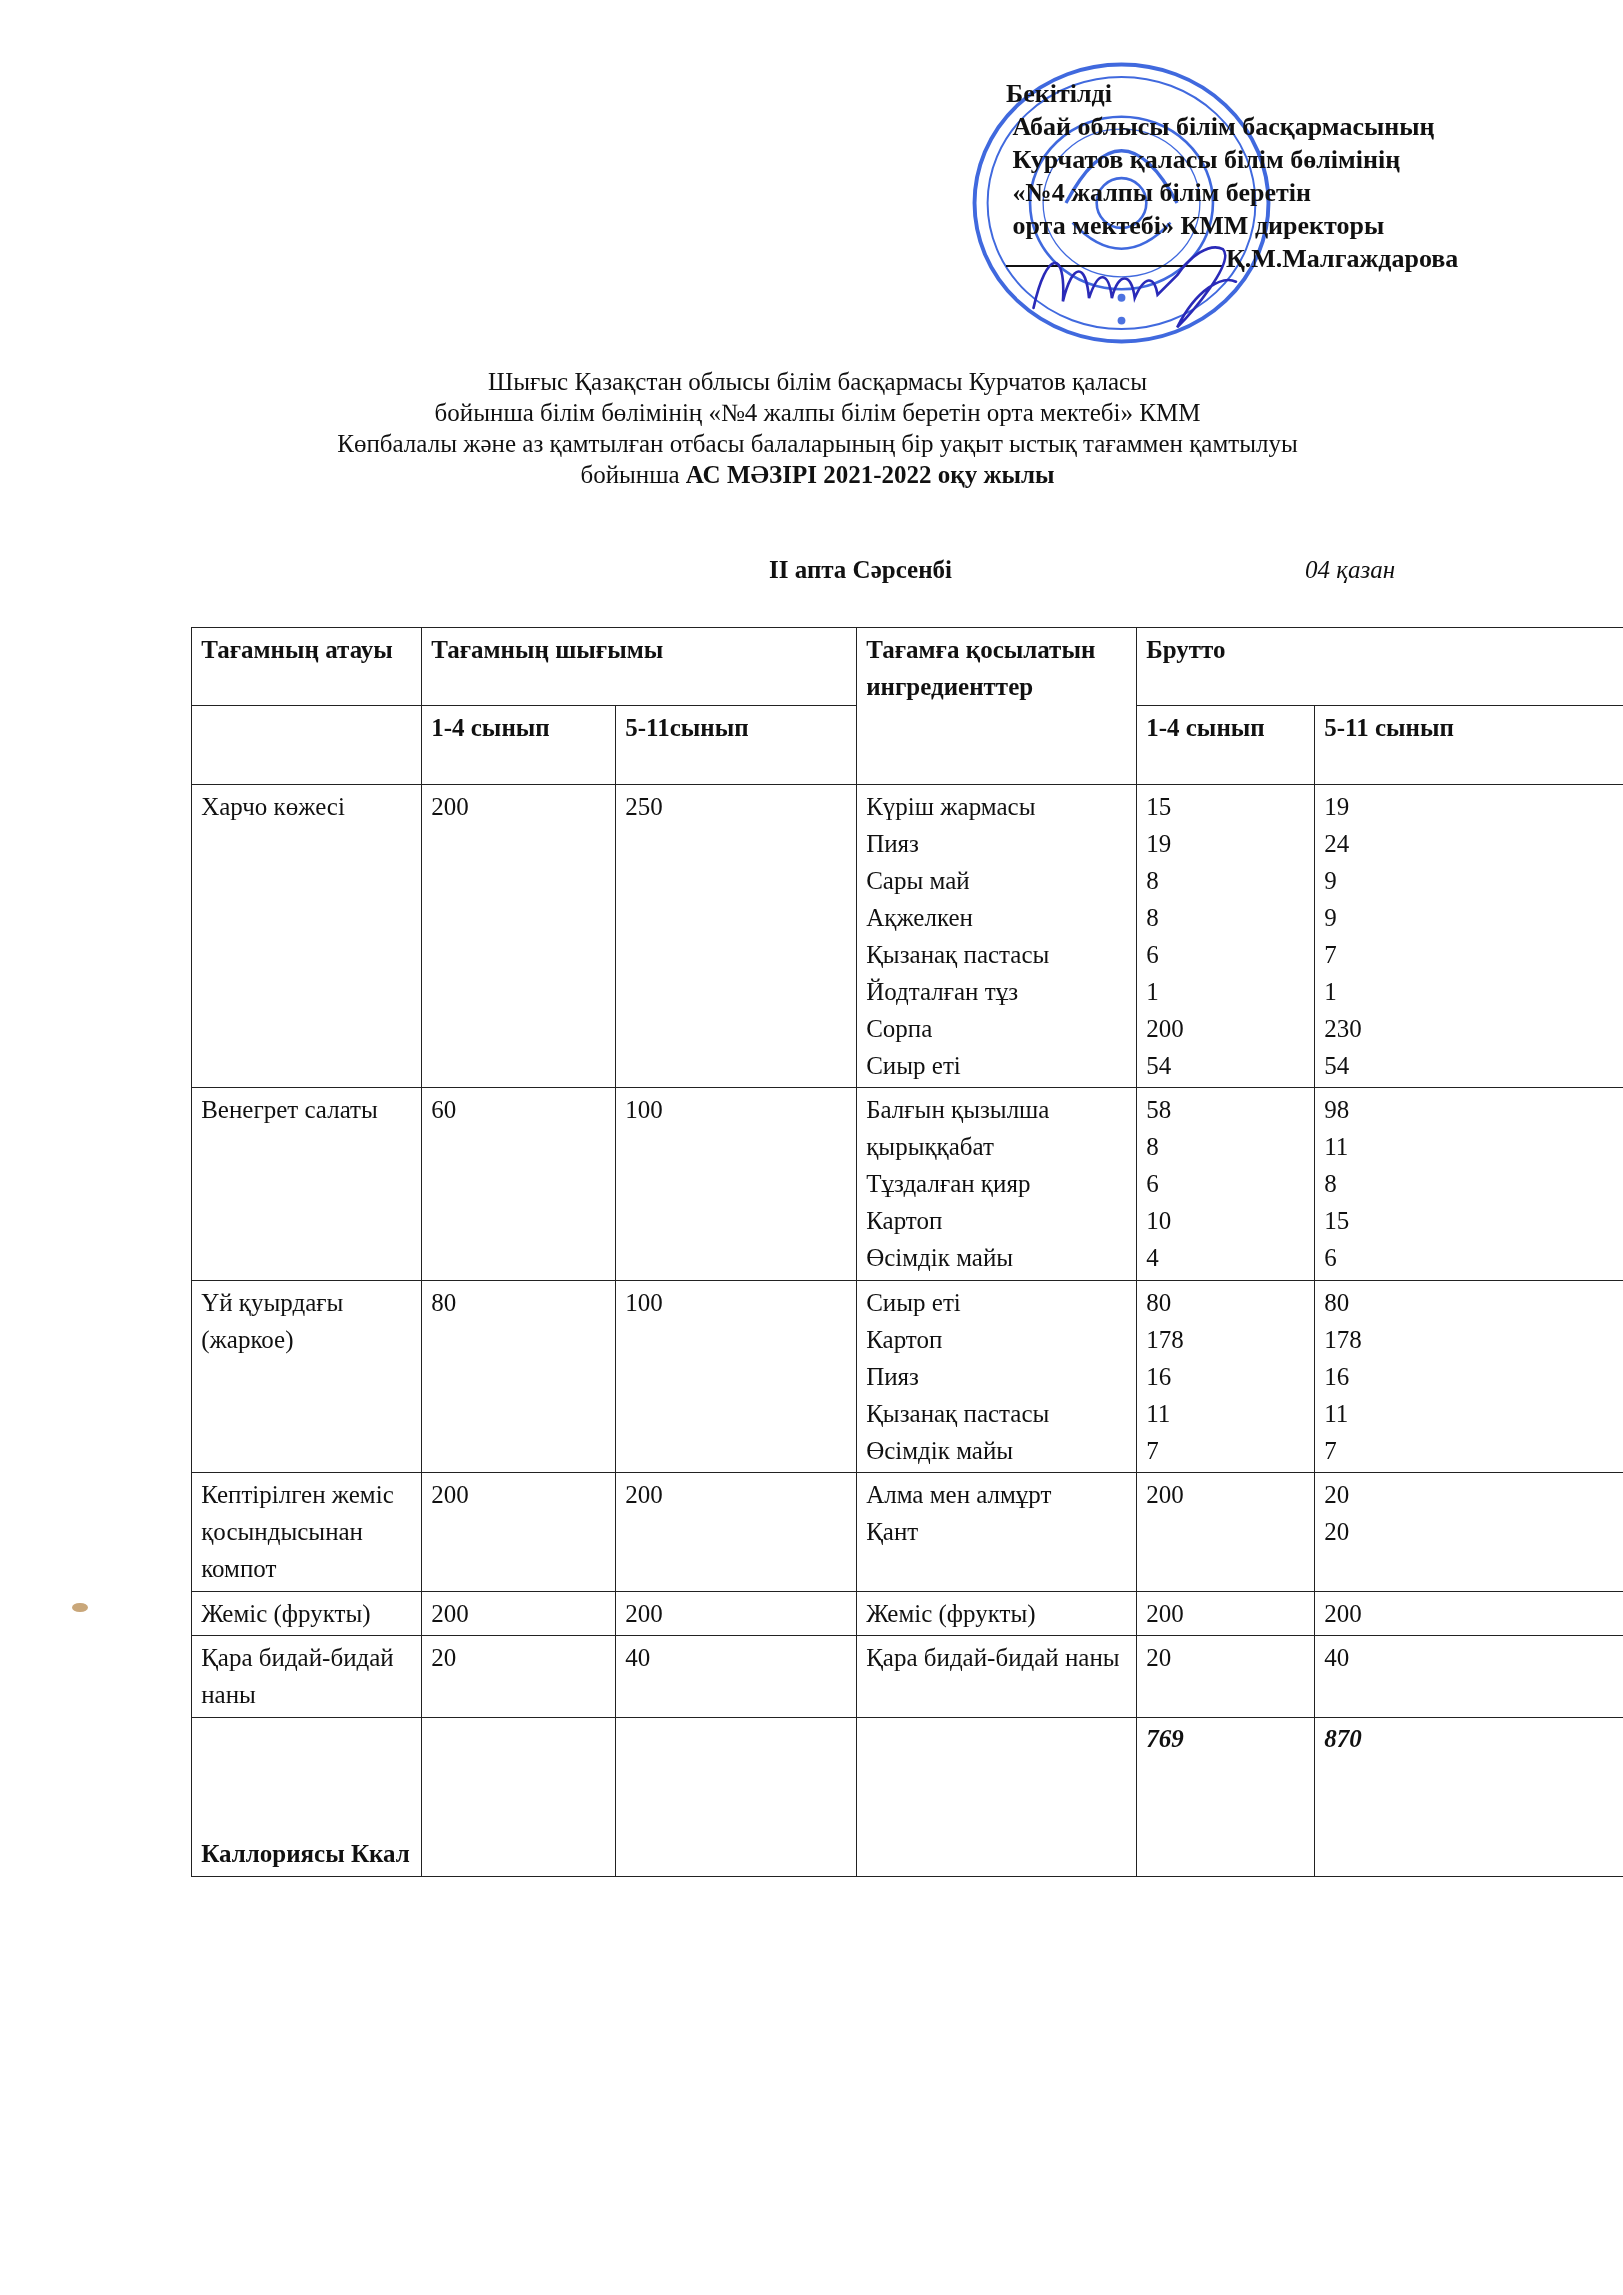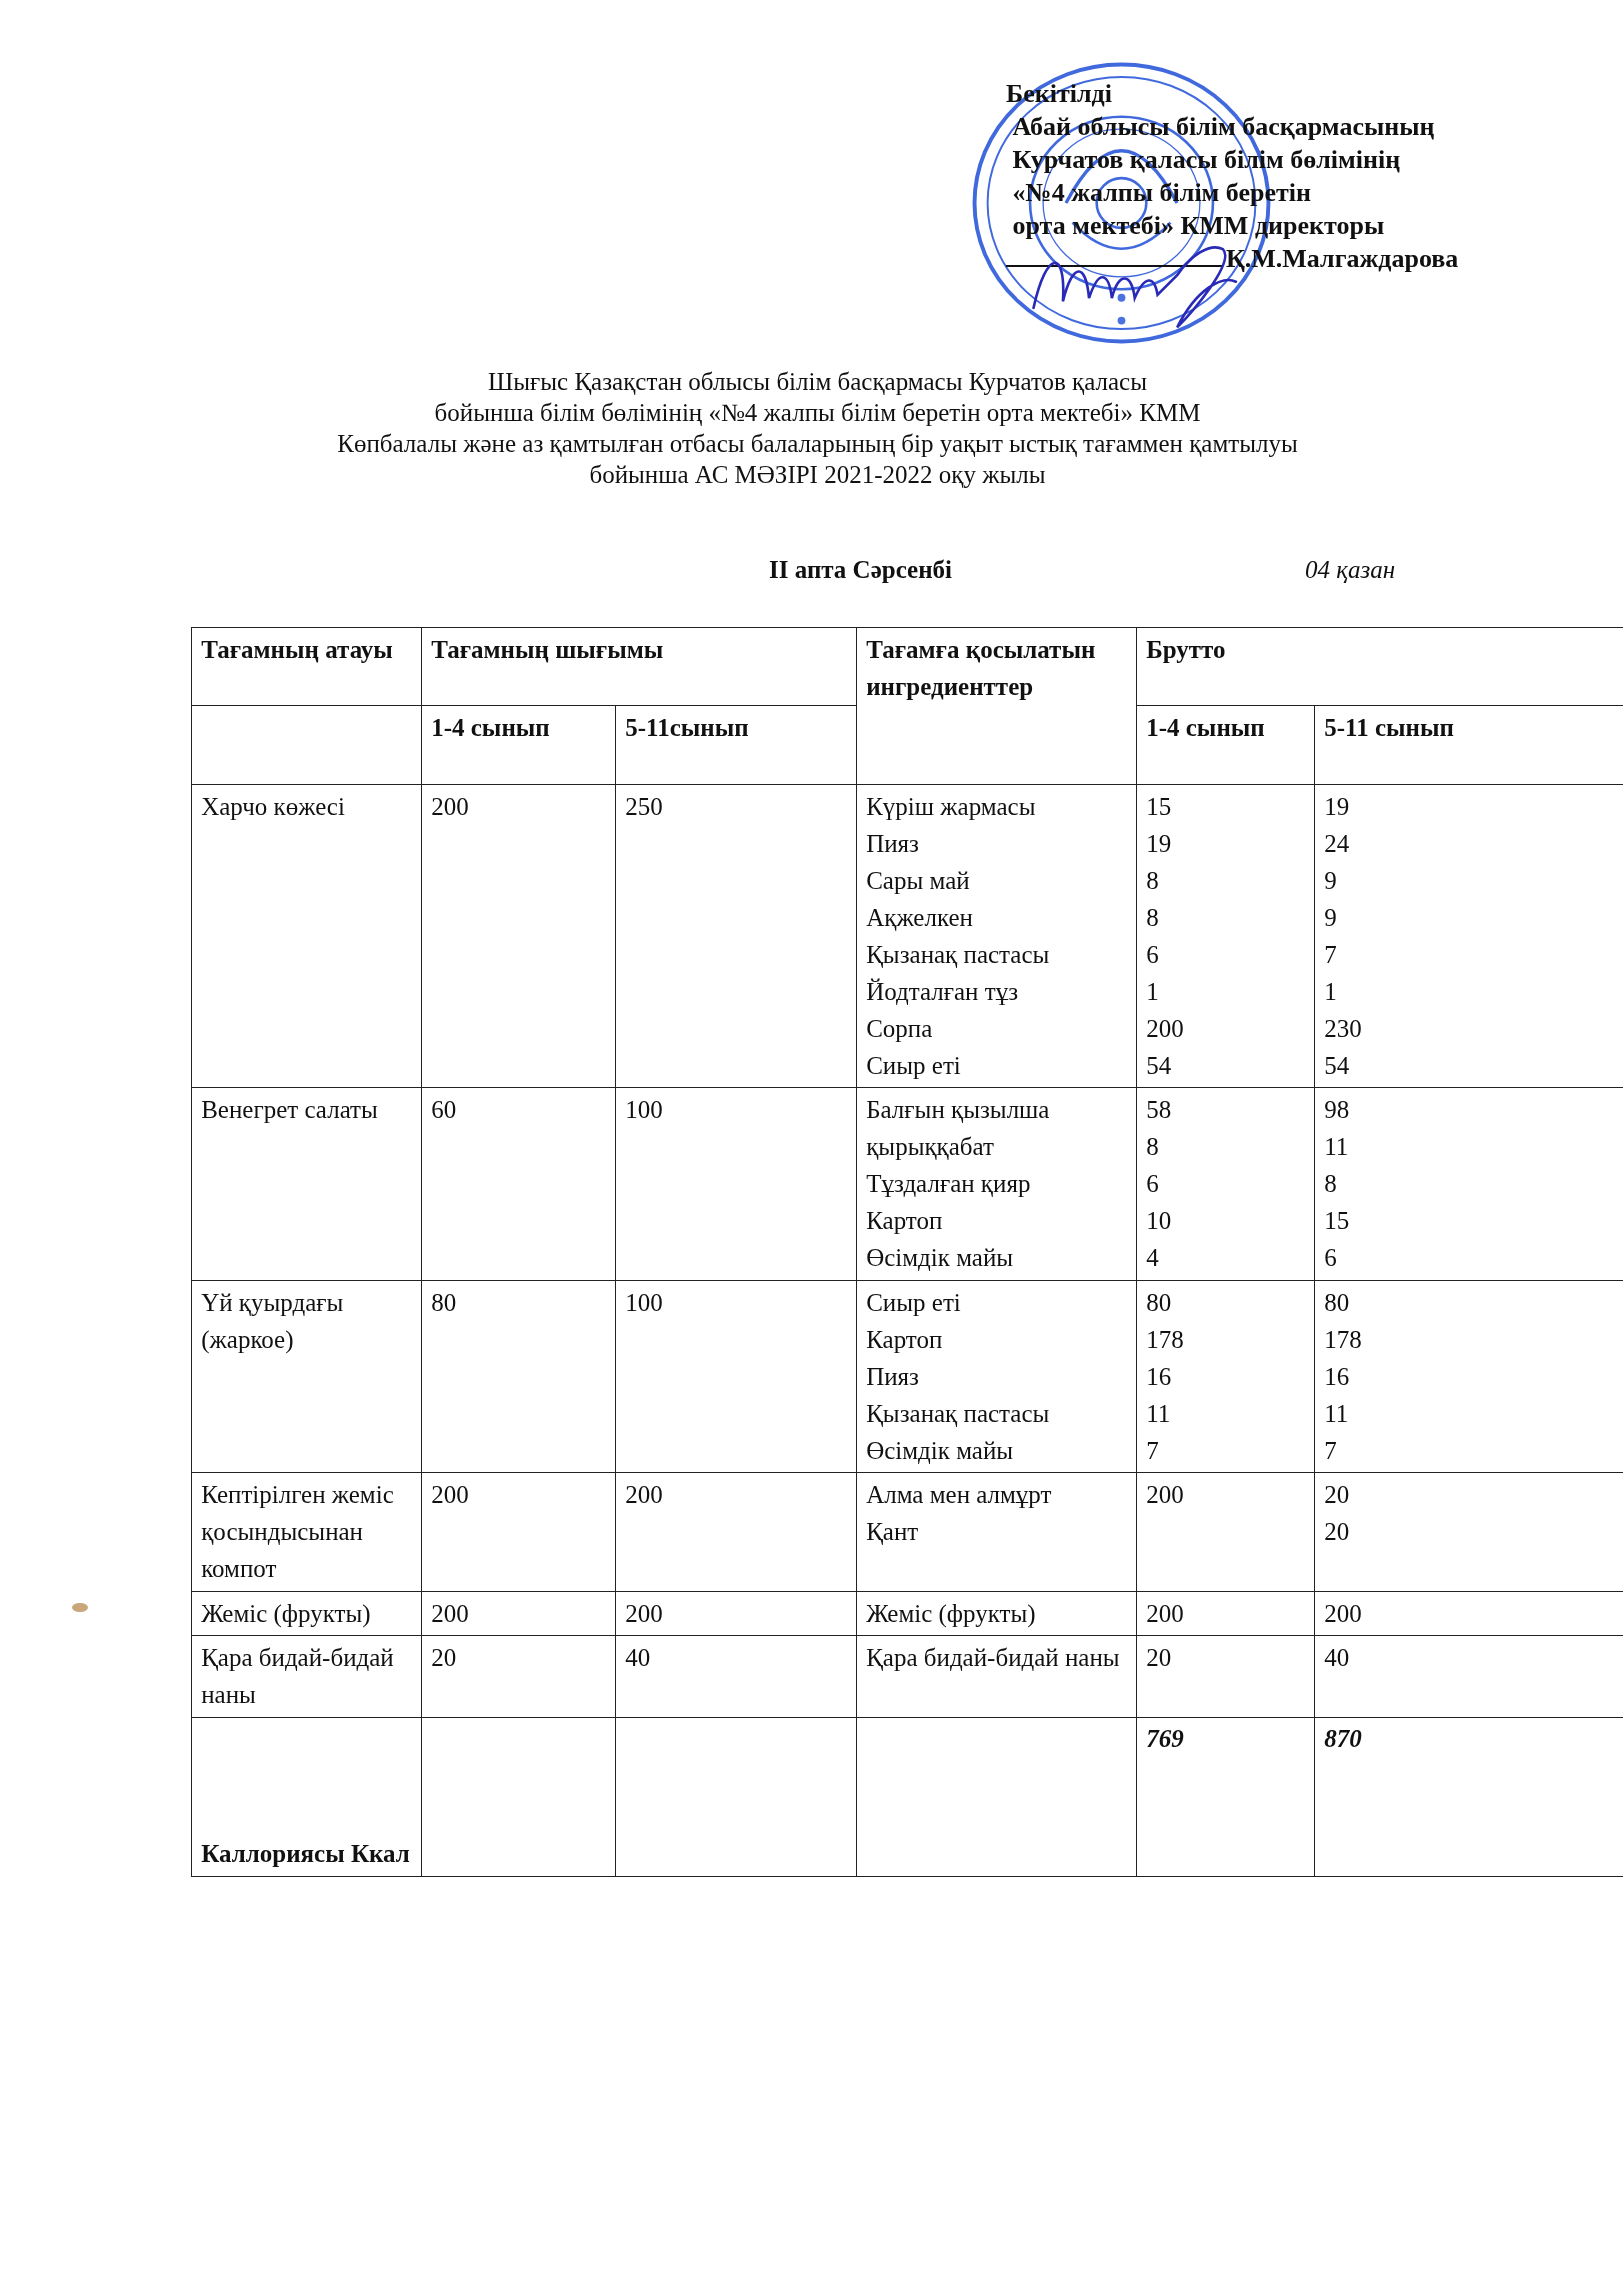--- a/index.html
+++ b/index.html
@@ -16,21 +16,21 @@
   .approval .signline { display: inline-block; width: 216px; border-bottom: 2px solid #111; margin-right: 3.9px; vertical-align: baseline; }
   .stamp {
     position: absolute; left: 968px; top: 59px; width: 307px; height: 288px;
     z-index: 1;
   }
   .signature { position: absolute; left: 1027px; top: 236px; width: 222px; height: 98px; z-index: 3; }
   .heading {
     position: absolute; left: 196px; top: 366px; width: 1243px; text-align: center;
     font-size: 25px; line-height: 31px;
   }
-  .heading .bold { font-weight: normal; text-align: center; }
+  .heading .bold { font-weight: bold; text-align: center; }
   .subhead { position: absolute; top: 556px; font-size: 25px; }
   .subhead.day { left: 769px; font-weight: bold; }
   .subhead.date { left: 1305px; font-style: italic; }
   table.menu {
     position: absolute; left: 191px; top: 627px; width: 1608px;
     border-collapse: collapse; font-size: 25px; line-height: 37px;
   }
   table.menu td, table.menu th {
     border: 1.3px solid #222; vertical-align: top; text-align: left; padding: 2.6px 6.5px 3.9px 9.2px;
   }

